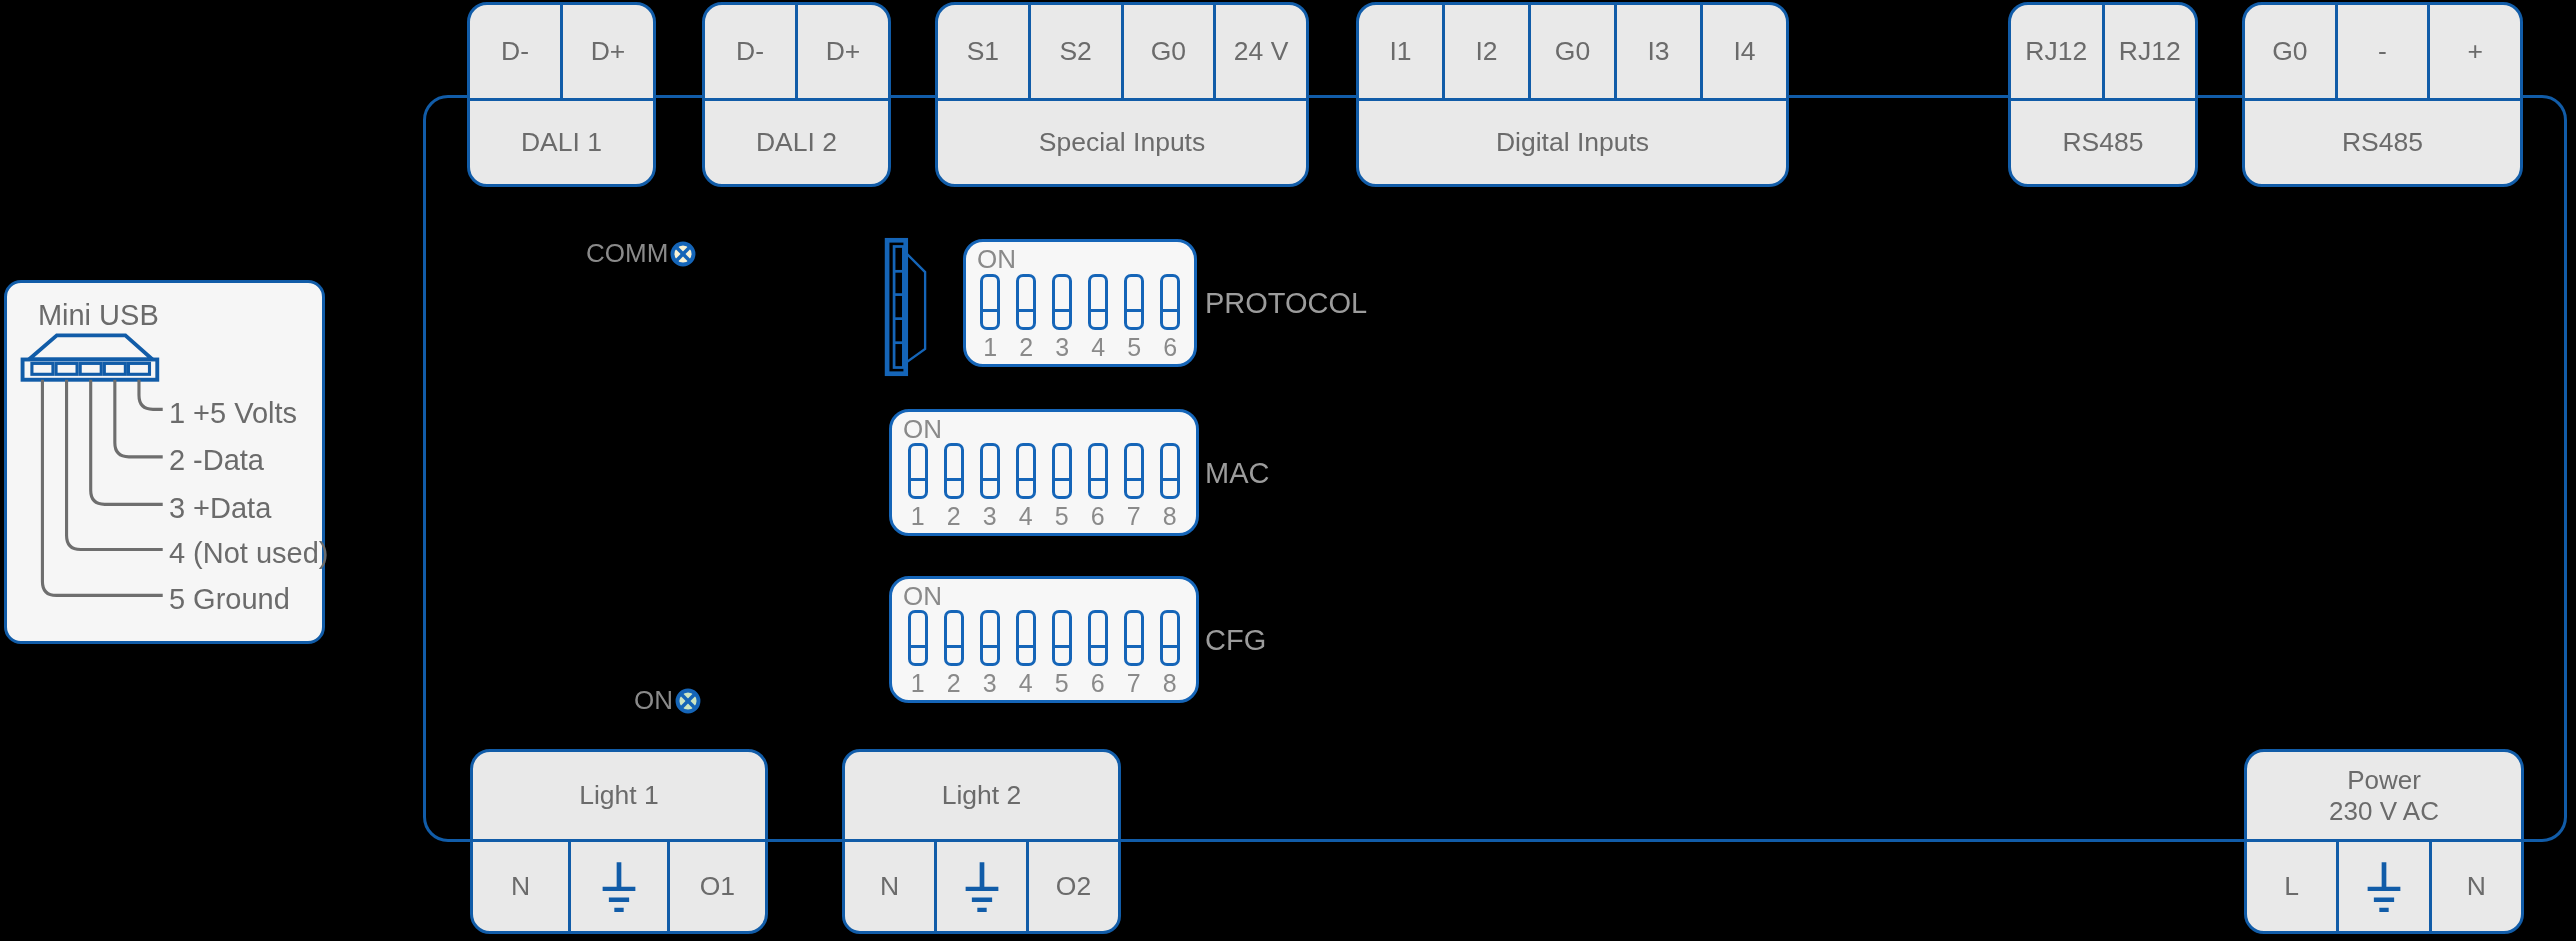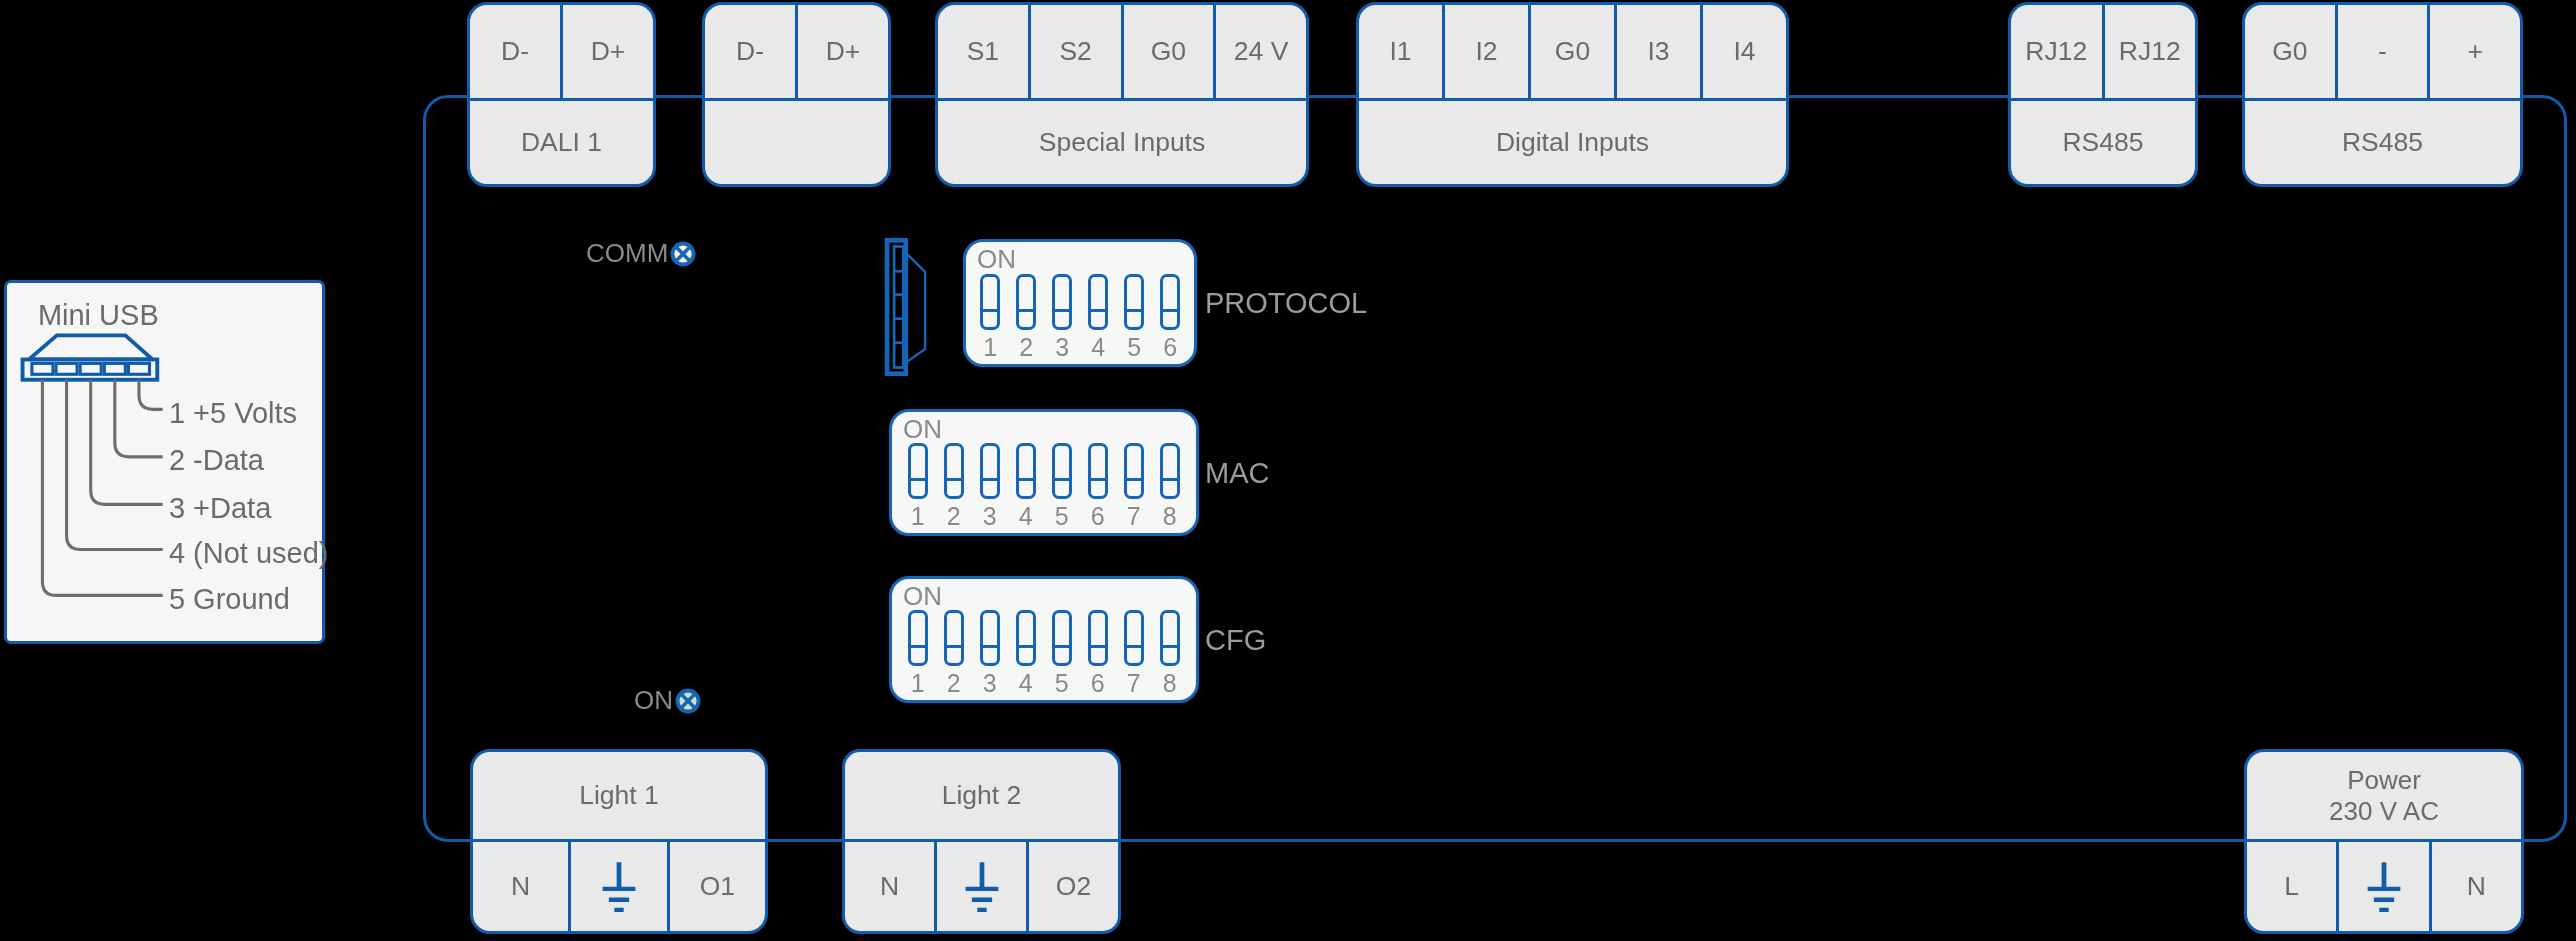--- a/index.html
+++ b/index.html
@@ -55,21 +55,21 @@
   }
   .sw::after{content:"";position:absolute;left:0;right:0;top:63%;border-top:3.1px solid var(--blue2);}
   .sw-num{font-size:25px;color:var(--txt2);margin-top:3.1px;}
   .dip-label{position:absolute;font-size:29px;color:var(--txt3);z-index:3;}
   
   .led-row{position:absolute;display:flex;align-items:center;z-index:3;}
   .led-row .led-txt{font-size:26px;color:var(--txt2);margin-right:0.8px;}
   
   .usb-panel{
     position:absolute;left:3.9px;top:280px;width:321px;height:364px;box-sizing:border-box;
-    background:#F6F6F6;border:3.9px solid var(--blue);border-radius:7px;z-index:2;
+    background:#F6F6F6;border:3.9px solid var(--blue);border-radius:17px;z-index:2;
   }
   .usb-title{position:absolute;left:31px;top:15.6px;font-size:29px;color:var(--txt);}
   .pin-label{position:absolute;left:162px;font-size:29px;line-height:28px;color:var(--txt);white-space:nowrap;}
   .abs-svg{position:absolute;z-index:3;}
 </style>
 </head>
 <body>
 
 <div id="canvas">
 
@@ -89,20 +89,21 @@
 
   <div class="tblock top" style="left:702px;top:2.3px;width:189px;height:185px;">
     <div class="cells">
       <div class="cell">
           <span>D-</span>
         </div>
       <div class="cell">
           <span>D+</span>
         </div>
     </div>
+    <div class="blabel">DALI 2</div>
   </div>
 
   <div class="tblock top" style="left:935px;top:2.3px;width:374px;height:185px;">
     <div class="cells">
       <div class="cell">
           <span>S1</span>
         </div>
       <div class="cell">
           <span>S2</span>
         </div>

